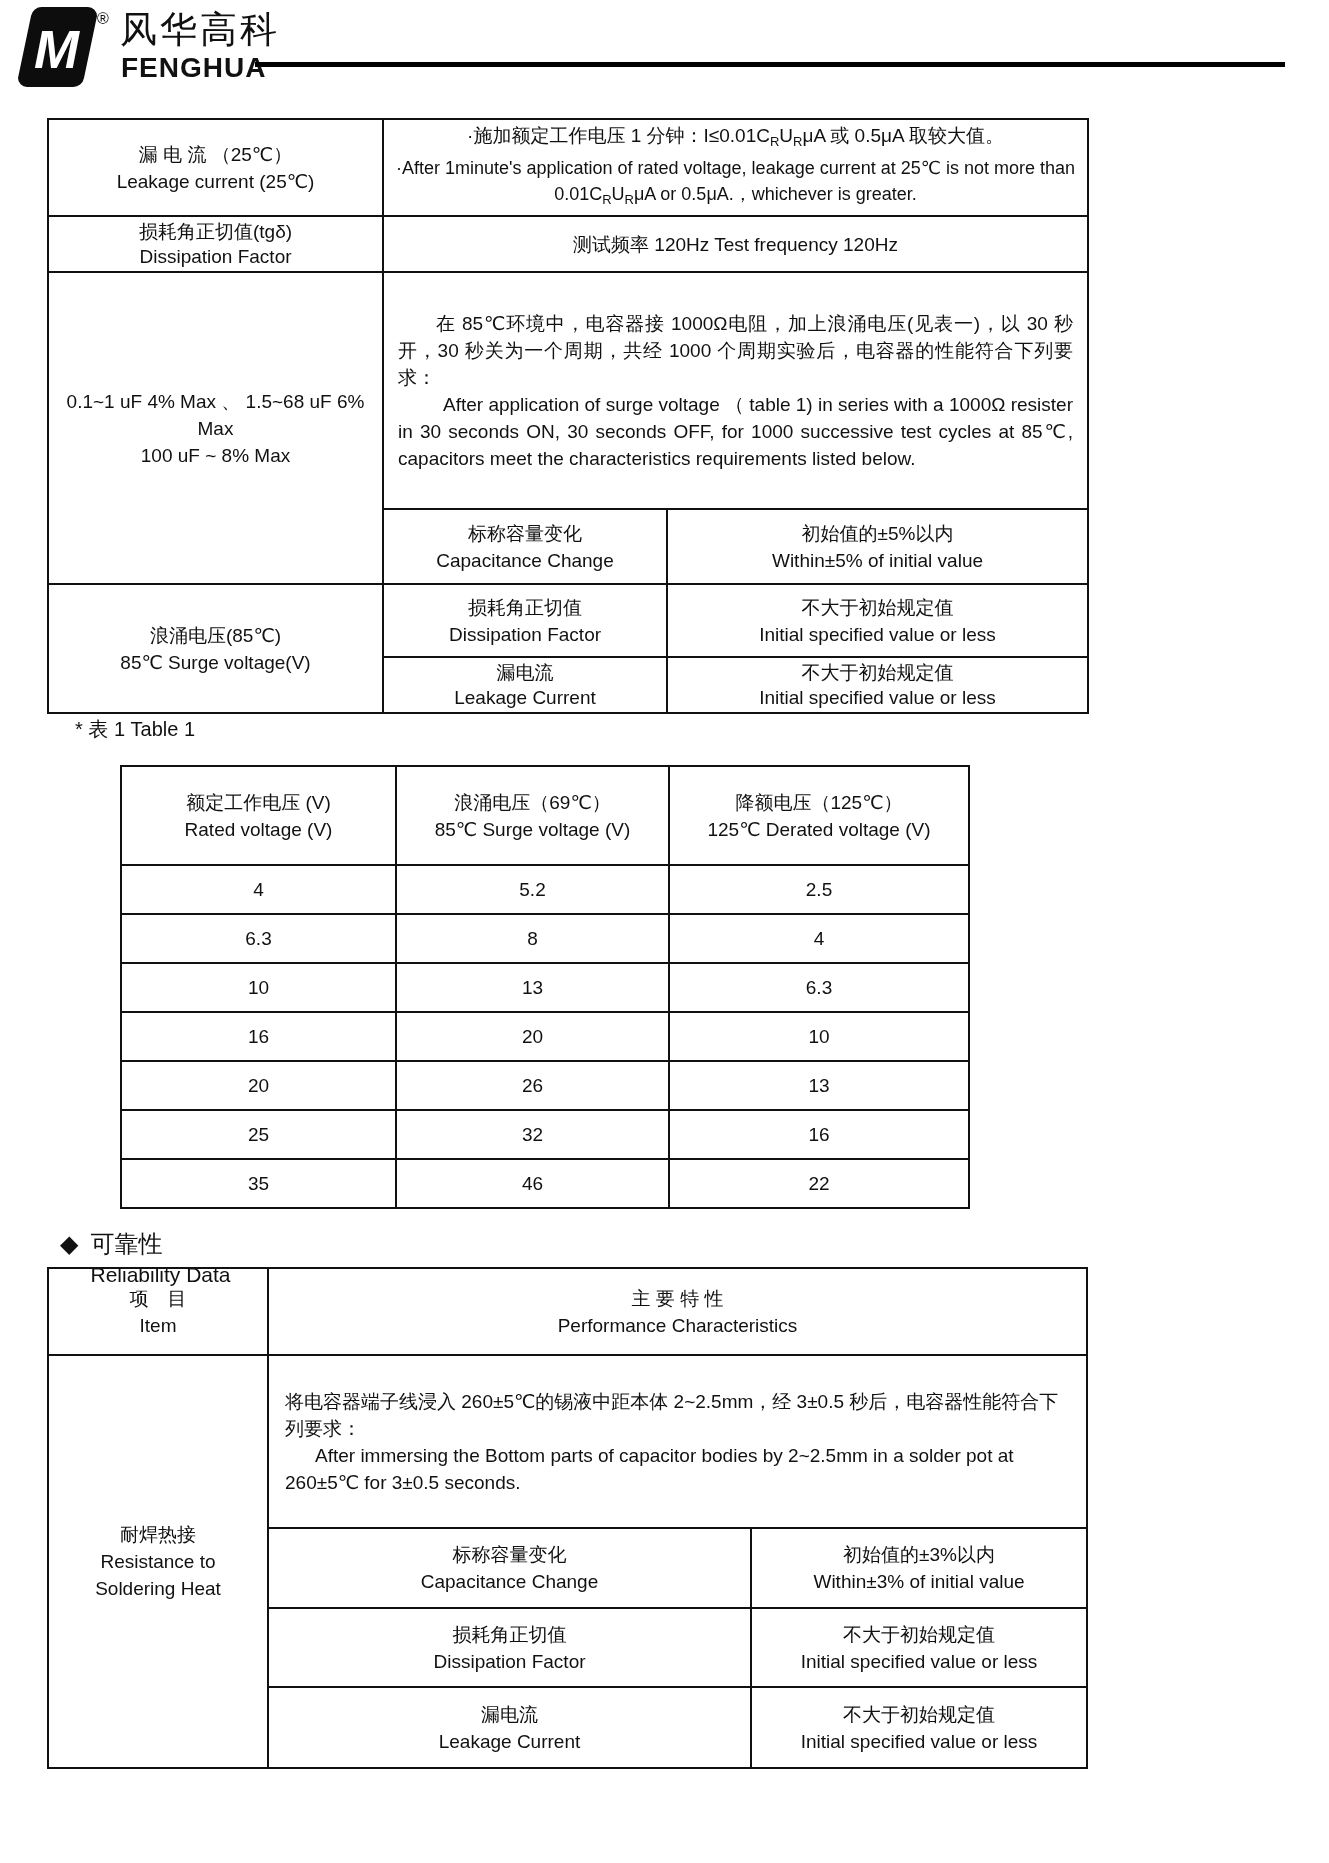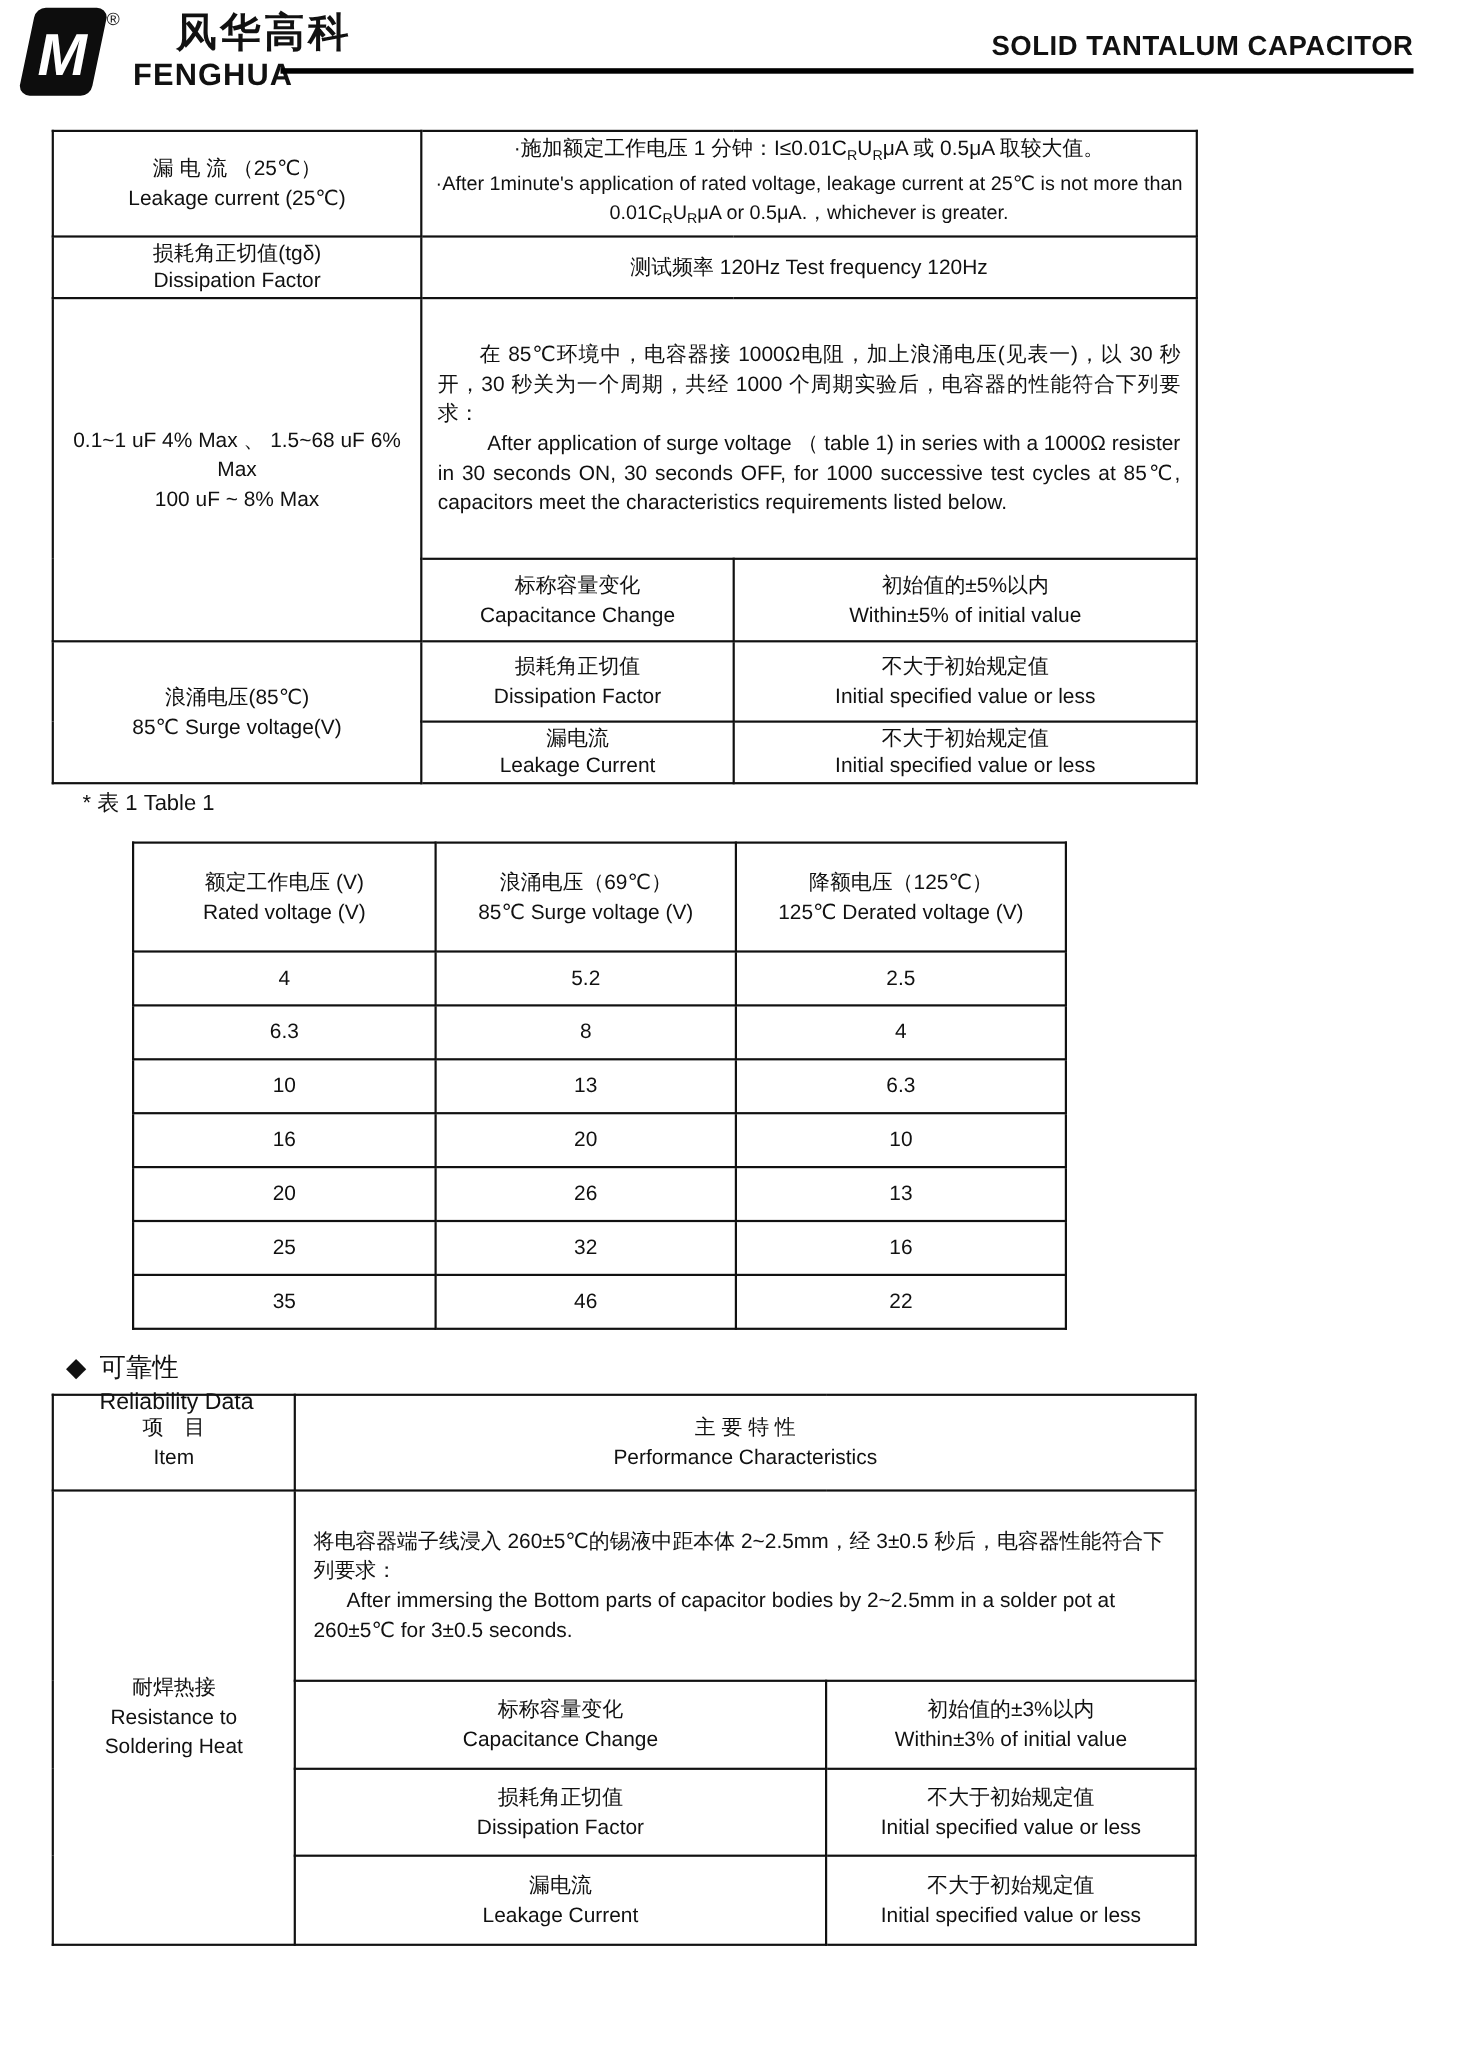--- a/index.html
+++ b/index.html
@@ -10,21 +10,21 @@
     height: 1863px;
     background: #ffffff;
     color: #111111;
     font-family: "Liberation Sans", "DejaVu Sans", sans-serif;
     overflow: hidden;
   }
 
   
   .logo-mark { position: absolute; left: 14px; top: 4px; }
   .reg-mark  { position: absolute; left: 97px; top: 10px; font-size: 16px; }
-  .logo-cn   { position: absolute; left: 120px; top: 10px; font-size: 37px; font-weight: bold; letter-spacing: 3px; line-height: 40px; margin-left: 40px; }
+  .logo-cn   { position: absolute; left: 120px; top: 10px; font-size: 37px; font-weight: normal; letter-spacing: 3px; line-height: 40px; }
   .logo-en   { position: absolute; left: 121px; top: 52px; font-size: 28px; font-weight: bold; letter-spacing: 1px; line-height: 32px; }
   .doc-title { position: absolute; right: 44px; top: 28px; font-size: 25px; font-weight: bold; letter-spacing: 0.5px; }
   .title-rule{ position: absolute; left: 255px; top: 62px; width: 1030px; height: 5px; background: #000; }
 
   
   table { border-collapse: collapse; table-layout: fixed; }
   td, th { border: 2px solid #111; vertical-align: middle; font-weight: normal; padding: 2px 8px; }
   .c  { text-align: center; }
   .cn { font-size: 19px; line-height: 27px; }
   .en { font-size: 19px; line-height: 27px; }
@@ -56,21 +56,20 @@
 
   <div class="logo-mark">
     <svg width="86" height="88" viewBox="0 0 86 88">
       <path d="M30 3 h44 a9 9 0 0 1 9 9 l-13 62 a11 11 0 0 1 -11 9 H13 a9 9 0 0 1 -9 -9 L17 12 a11 11 0 0 1 11 -9 z" fill="#0d0d0d"></path>
       <text x="20" y="64" font-size="54" font-style="italic" font-weight="bold" fill="#ffffff" font-family="Liberation Sans, sans-serif">M</text>
     </svg>
   </div>
   <div class="reg-mark">®</div>
   <div class="logo-cn">风华高科</div>
   <div class="logo-en">FENGHUA</div>
-  <div class="doc-title">SOLID TANTALUM CAPACITOR</div>
   <div class="title-rule"></div>
 
   <table class="spec">
     <colgroup>
         <col style="width:335px">
         <col style="width:284px">
         <col style="width:421px">
       </colgroup>
     <tbody>
         <tr style="height:92px">

